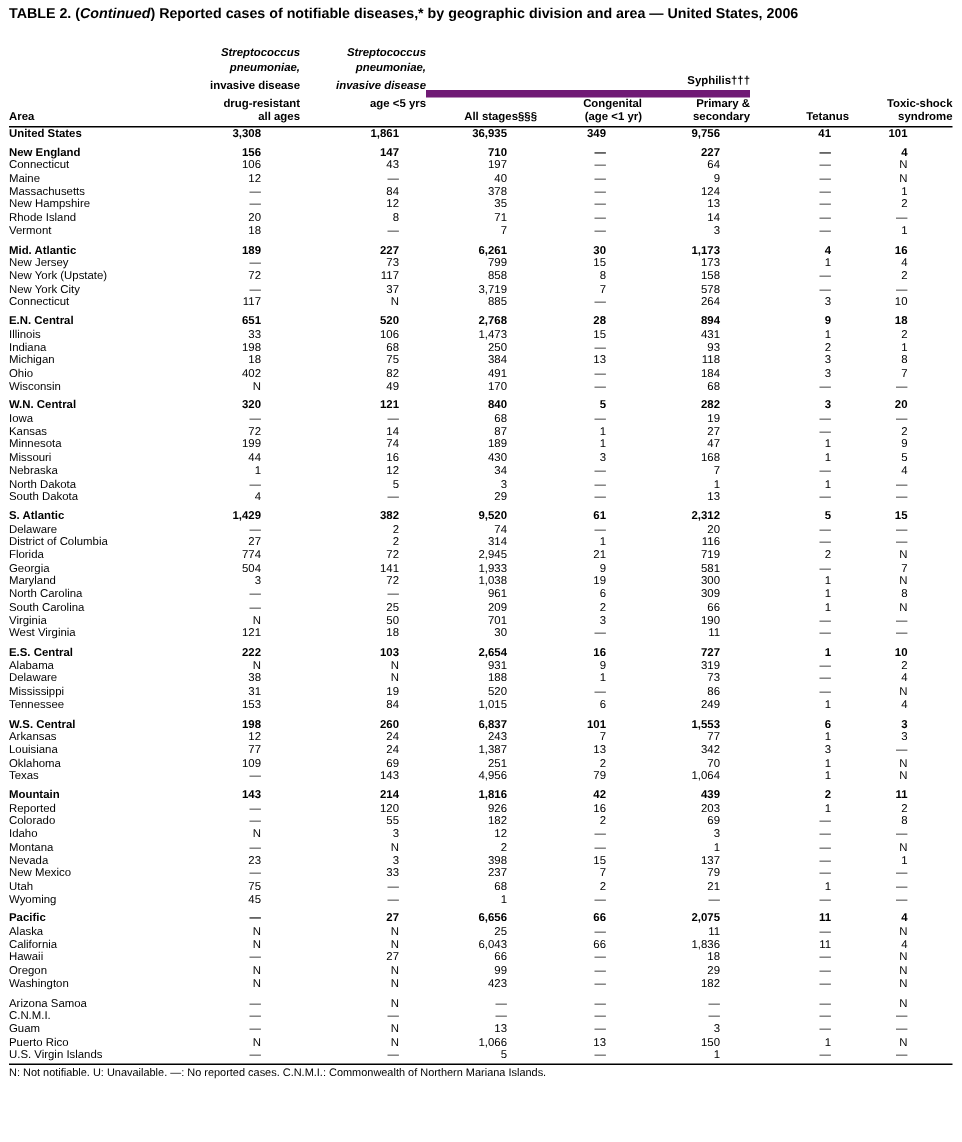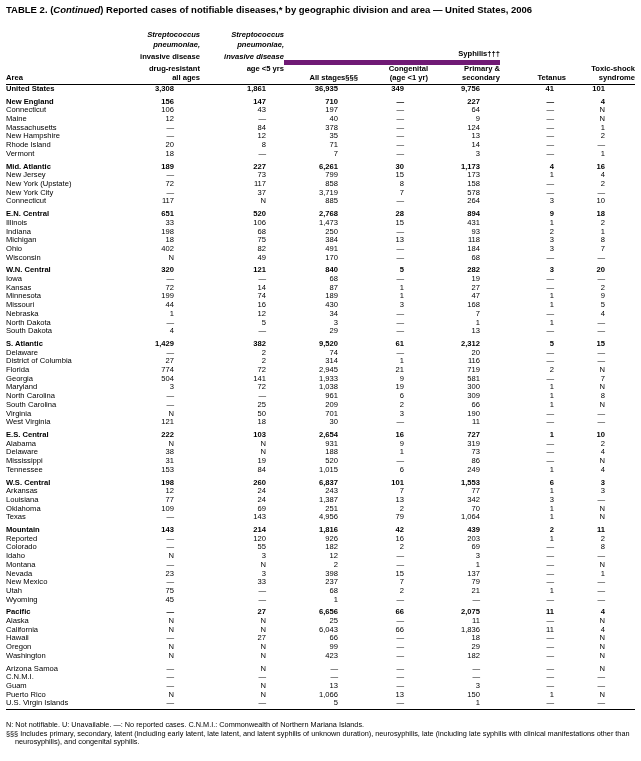--- a/index.html
+++ b/index.html
@@ -795,16 +795,15 @@
           <td class="num4">5</td>
           <td class="num5">—</td>
           <td class="num4">1</td>
           <td class="num6">—</td>
           <td class="num7">—</td>
         </tr>
       </tbody>
   </table>
 
   <div class="foot">
-    <div style="border-top:1px solid #000;padding-top:11px;">N: Not notifiable.    U: Unavailable.    —: No reported cases.    C.N.M.I.: Commonwealth of Northern Mariana Islands.</div>
-    <div class="hang">§§§ Includes primary, secondary, latent (including early latent, late latent, and latent syphilis of unknown duration), neurosyphilis, late (including late syphilis with clinical manifestations other than neurosyphilis), and congenital syphilis.</div>
+    <div style="border-top:1px solid #000;padding-top:1px;">N: Not notifiable.    U: Unavailable.    —: No reported cases.    C.N.M.I.: Commonwealth of Northern Mariana Islands.</div>
   </div>
 </div>
 
 </body></html>

